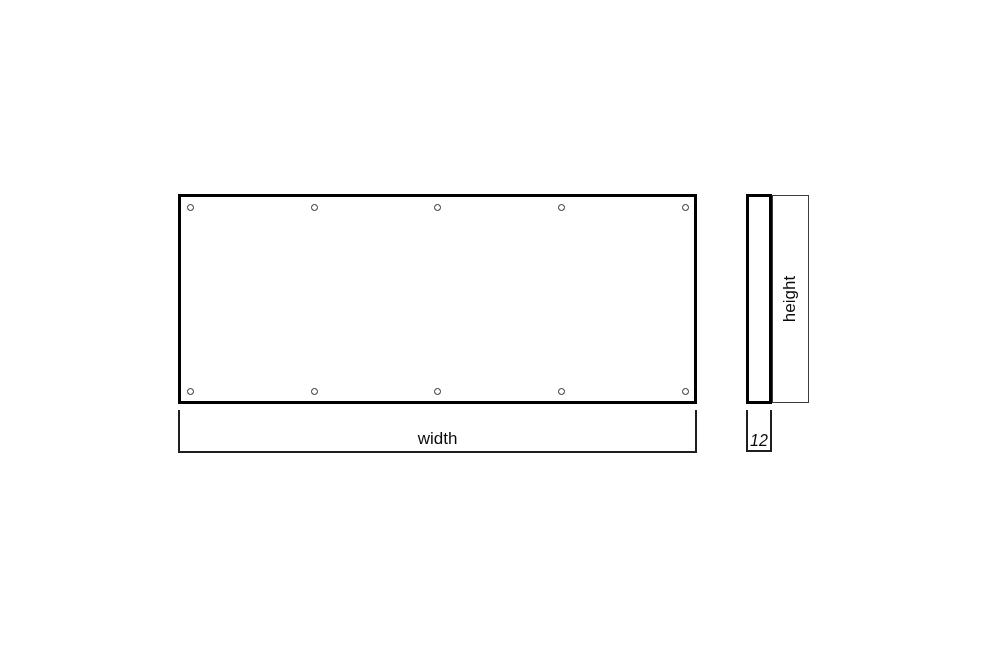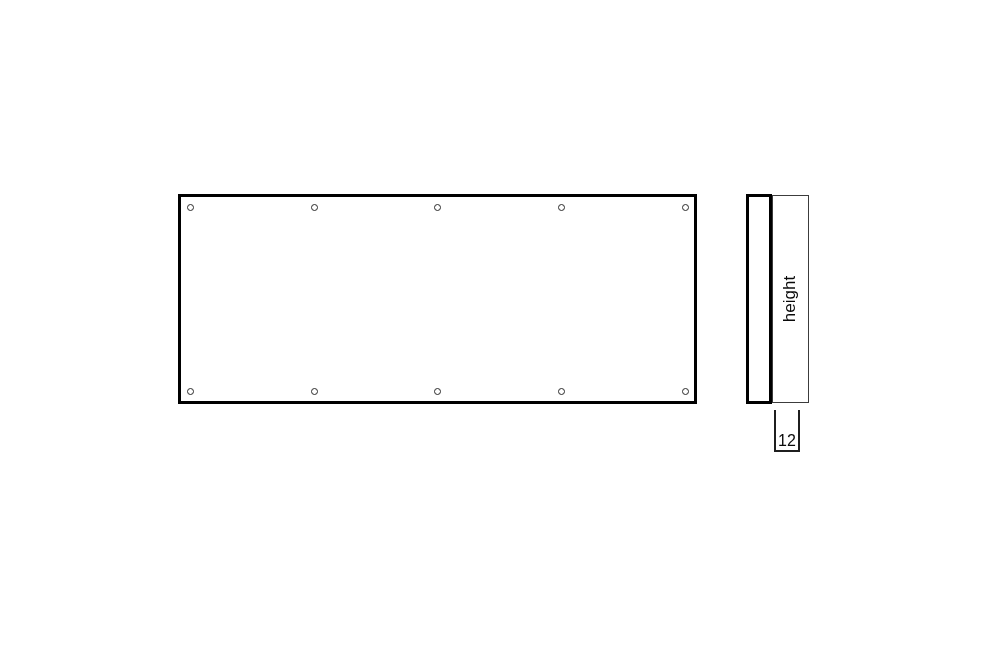--- a/index.html
+++ b/index.html
@@ -88,24 +88,25 @@
   .width-bracket .dim-label {
     position: absolute;
     left: 0;
     bottom: 2px;
     width: 100%;
     text-align: center;
     font-size: 17px;
     color: #0a0a0a;
   }
   .thickness-bracket {
-    left: 774px;
+    left: 746px;
     top: 410px;
     width: 26px;
     height: 42px;
+    font-style: italic;
   }
   .thickness-bracket .dim-label {
     position: absolute;
     left: 0;
     bottom: 0;
     width: 100%;
     text-align: center;
     font-size: 16px;
     color: #0a0a0a;
   }
@@ -122,20 +123,23 @@
   <div class="hole" style="left:434px; top:204px;"></div>
   <div class="hole" style="left:558px; top:204px;"></div>
   <div class="hole" style="left:682px; top:204px;"></div>
 
   <div class="hole" style="left:187px; top:388px;"></div>
   <div class="hole" style="left:311px; top:388px;"></div>
   <div class="hole" style="left:434px; top:388px;"></div>
   <div class="hole" style="left:558px; top:388px;"></div>
   <div class="hole" style="left:682px; top:388px;"></div>
 
+  <div class="dim-bracket width-bracket">
+    <span class="dim-label">width</span>
+  </div>
 
   <div class="side-panel-body"></div>
   <div class="side-panel-frame">
     <span class="height-label">height</span>
   </div>
 
   <div class="dim-bracket thickness-bracket">
     <span class="dim-label">12</span>
   </div>
 

